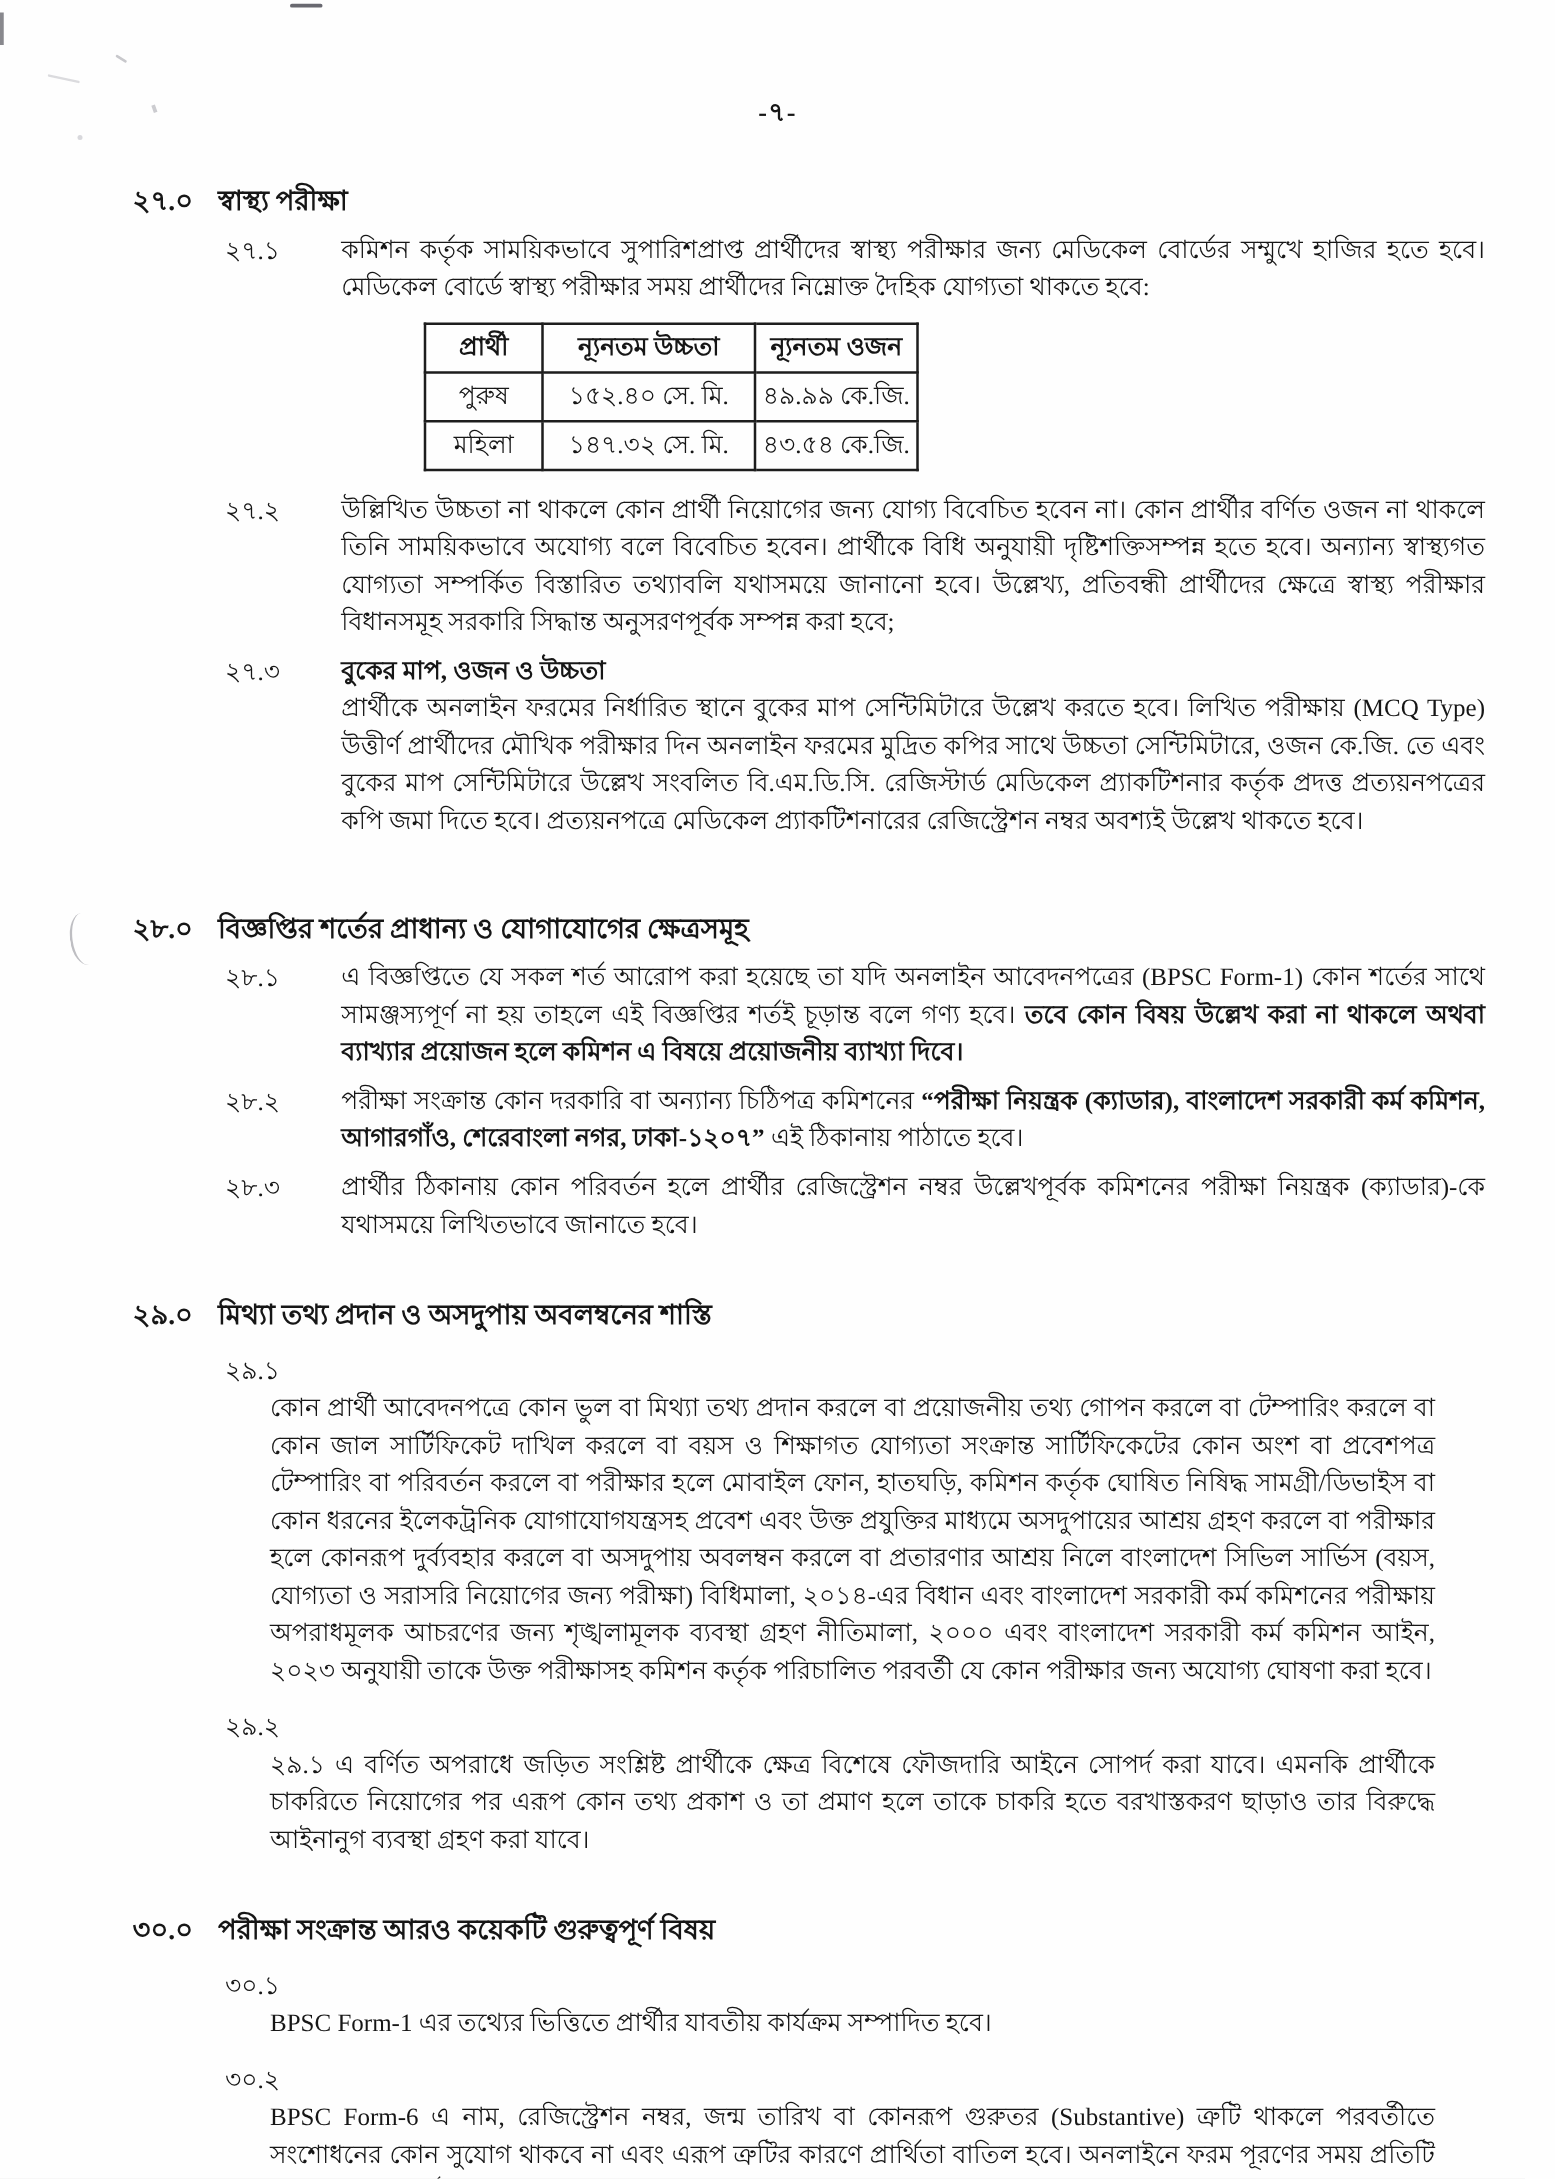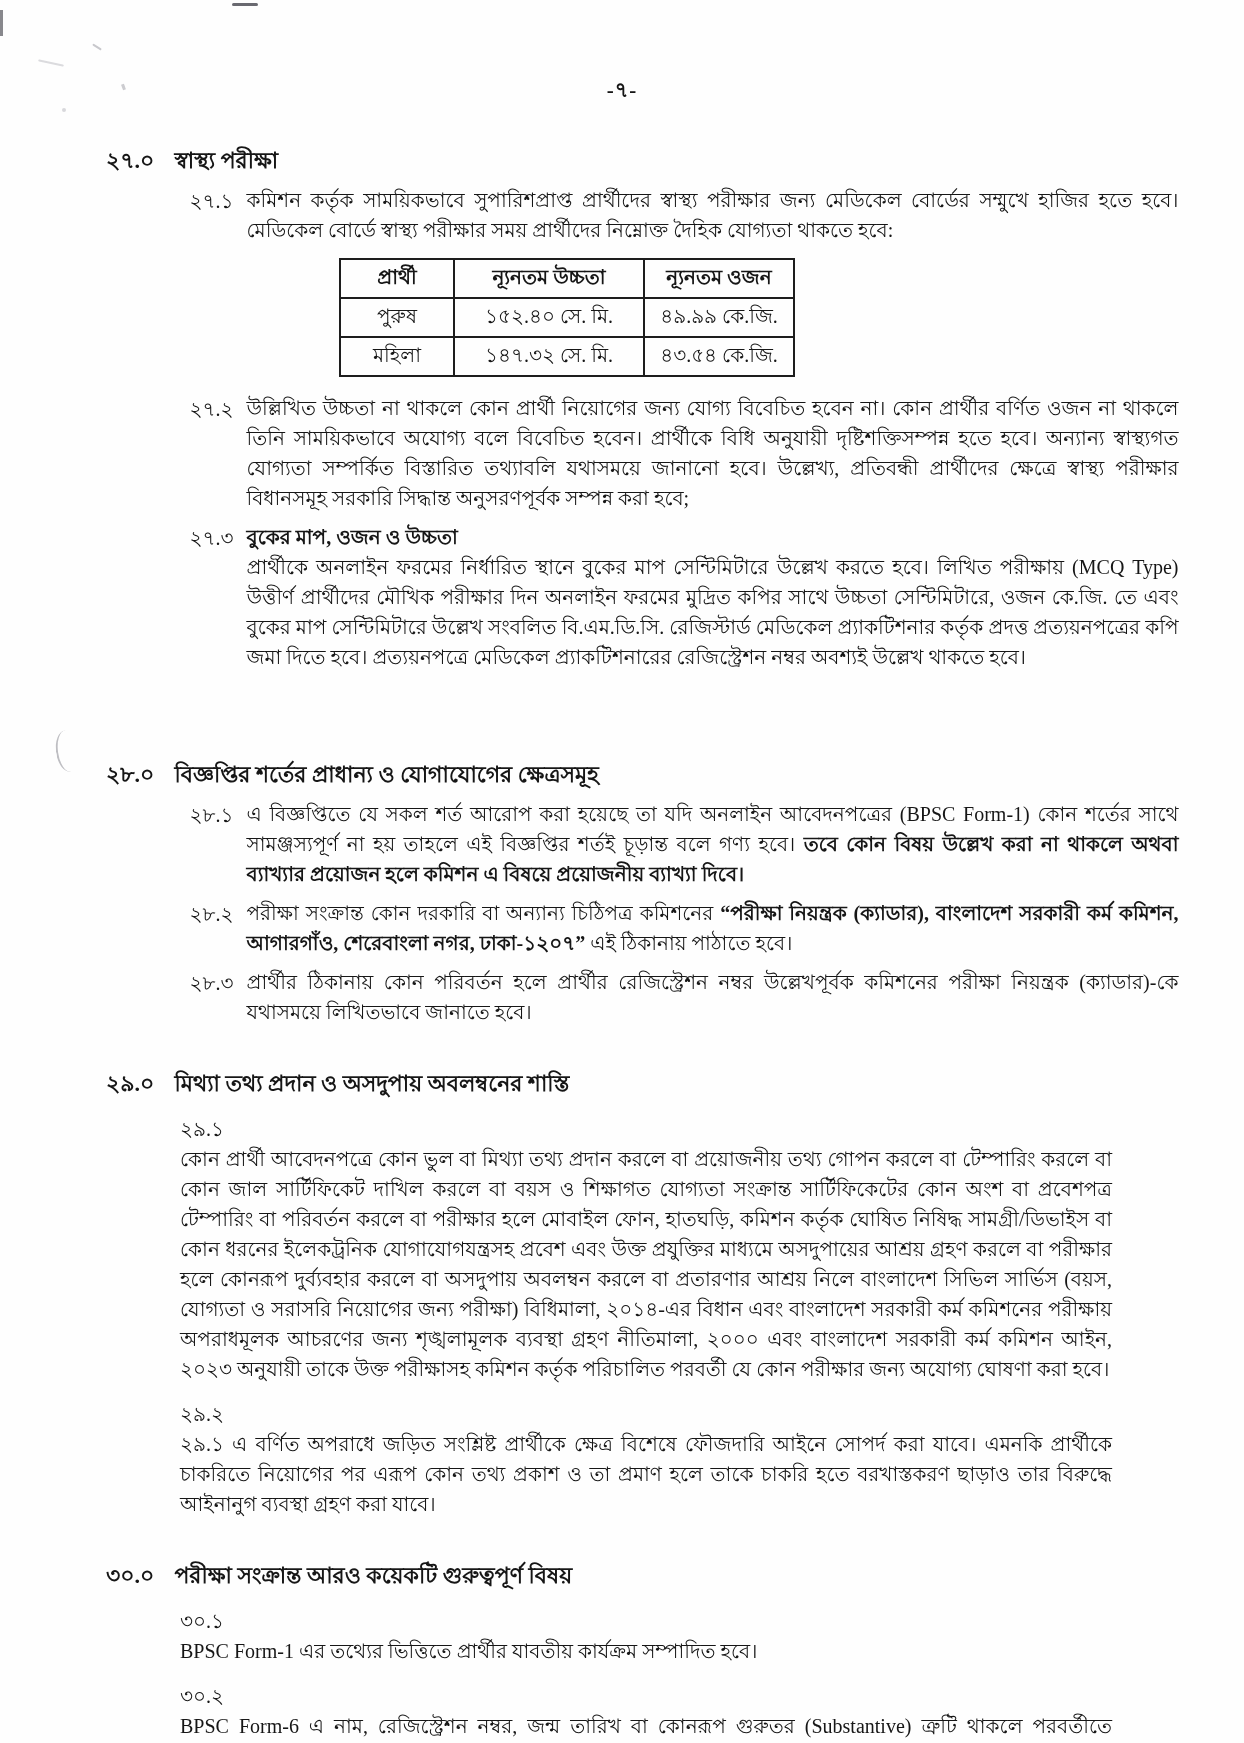--- a/index.html
+++ b/index.html
@@ -17,35 +17,35 @@
     font-size:21px;font-weight:bold;letter-spacing:1px;
   }
   .content{position:absolute;top:146px;left:0;width:1188px;}
   section{display:block;}
   .sec-head{
     display:flex;gap:20px;margin-left:106px;margin-bottom:9px;
     font-weight:bold;font-size:22px;line-height:30px;
   }
   .item{display:flex;margin-left:180px;margin-bottom:9px;justify-content:center;}
   .item-num{width:57px;flex:none;font-size:20px;line-height:30px;padding-top:1px;}
-  .item-body{width:932px;font-size:20px;line-height:30px;text-align:justify;}
+  .item-body{width:932px;font-size:20px;line-height:30px;text-align:justify;margin-left:36px;}
   .sub-head{font-weight:bold;font-size:20px;line-height:30px;text-align:left;}
   .b{font-weight:bold;}
   .qual-table{
     border-collapse:collapse;margin:13px 0 16px 339px;
     font-size:20px;
   }
   .qual-table th,.qual-table td{
-    border:2px solid #1d1d1d;text-align:center;padding:2px 10px;height:27px;
+    border:2px solid #1d1d1d;text-align:center;padding:2px 0;height:27px;
   }
   .qual-table th{font-weight:bold;}
   .col-cand{width:92px;}
   .col-height{width:168px;}
   .col-weight{width:128px;}
-  .gap-lg{margin-top:88px;}
+  .gap-lg{margin-top:56px;}
   .gap-md{margin-top:42px;text-align:right;}
   .gap-sm{margin-top:14px;flex-direction:column;}
   .signature{margin:6px 0 0 545px;}
   .signature svg{display:block;}
   
   .artifact{position:absolute;pointer-events:none;}
   .speck1{top:46px;left:92px;width:10px;height:2px;background:#9a9aa2;opacity:.55;transform:rotate(32deg);border-radius:2px;}
   .speck2{top:62px;left:38px;width:26px;height:2px;background:#a8a8b0;opacity:.4;transform:rotate(12deg);border-radius:2px;}
   .speck3{top:84px;left:122px;width:3px;height:6px;background:#9a9aa2;opacity:.5;transform:rotate(-20deg);}
   .speck4{top:108px;left:62px;width:4px;height:4px;background:#ababb3;opacity:.45;border-radius:50%;}

